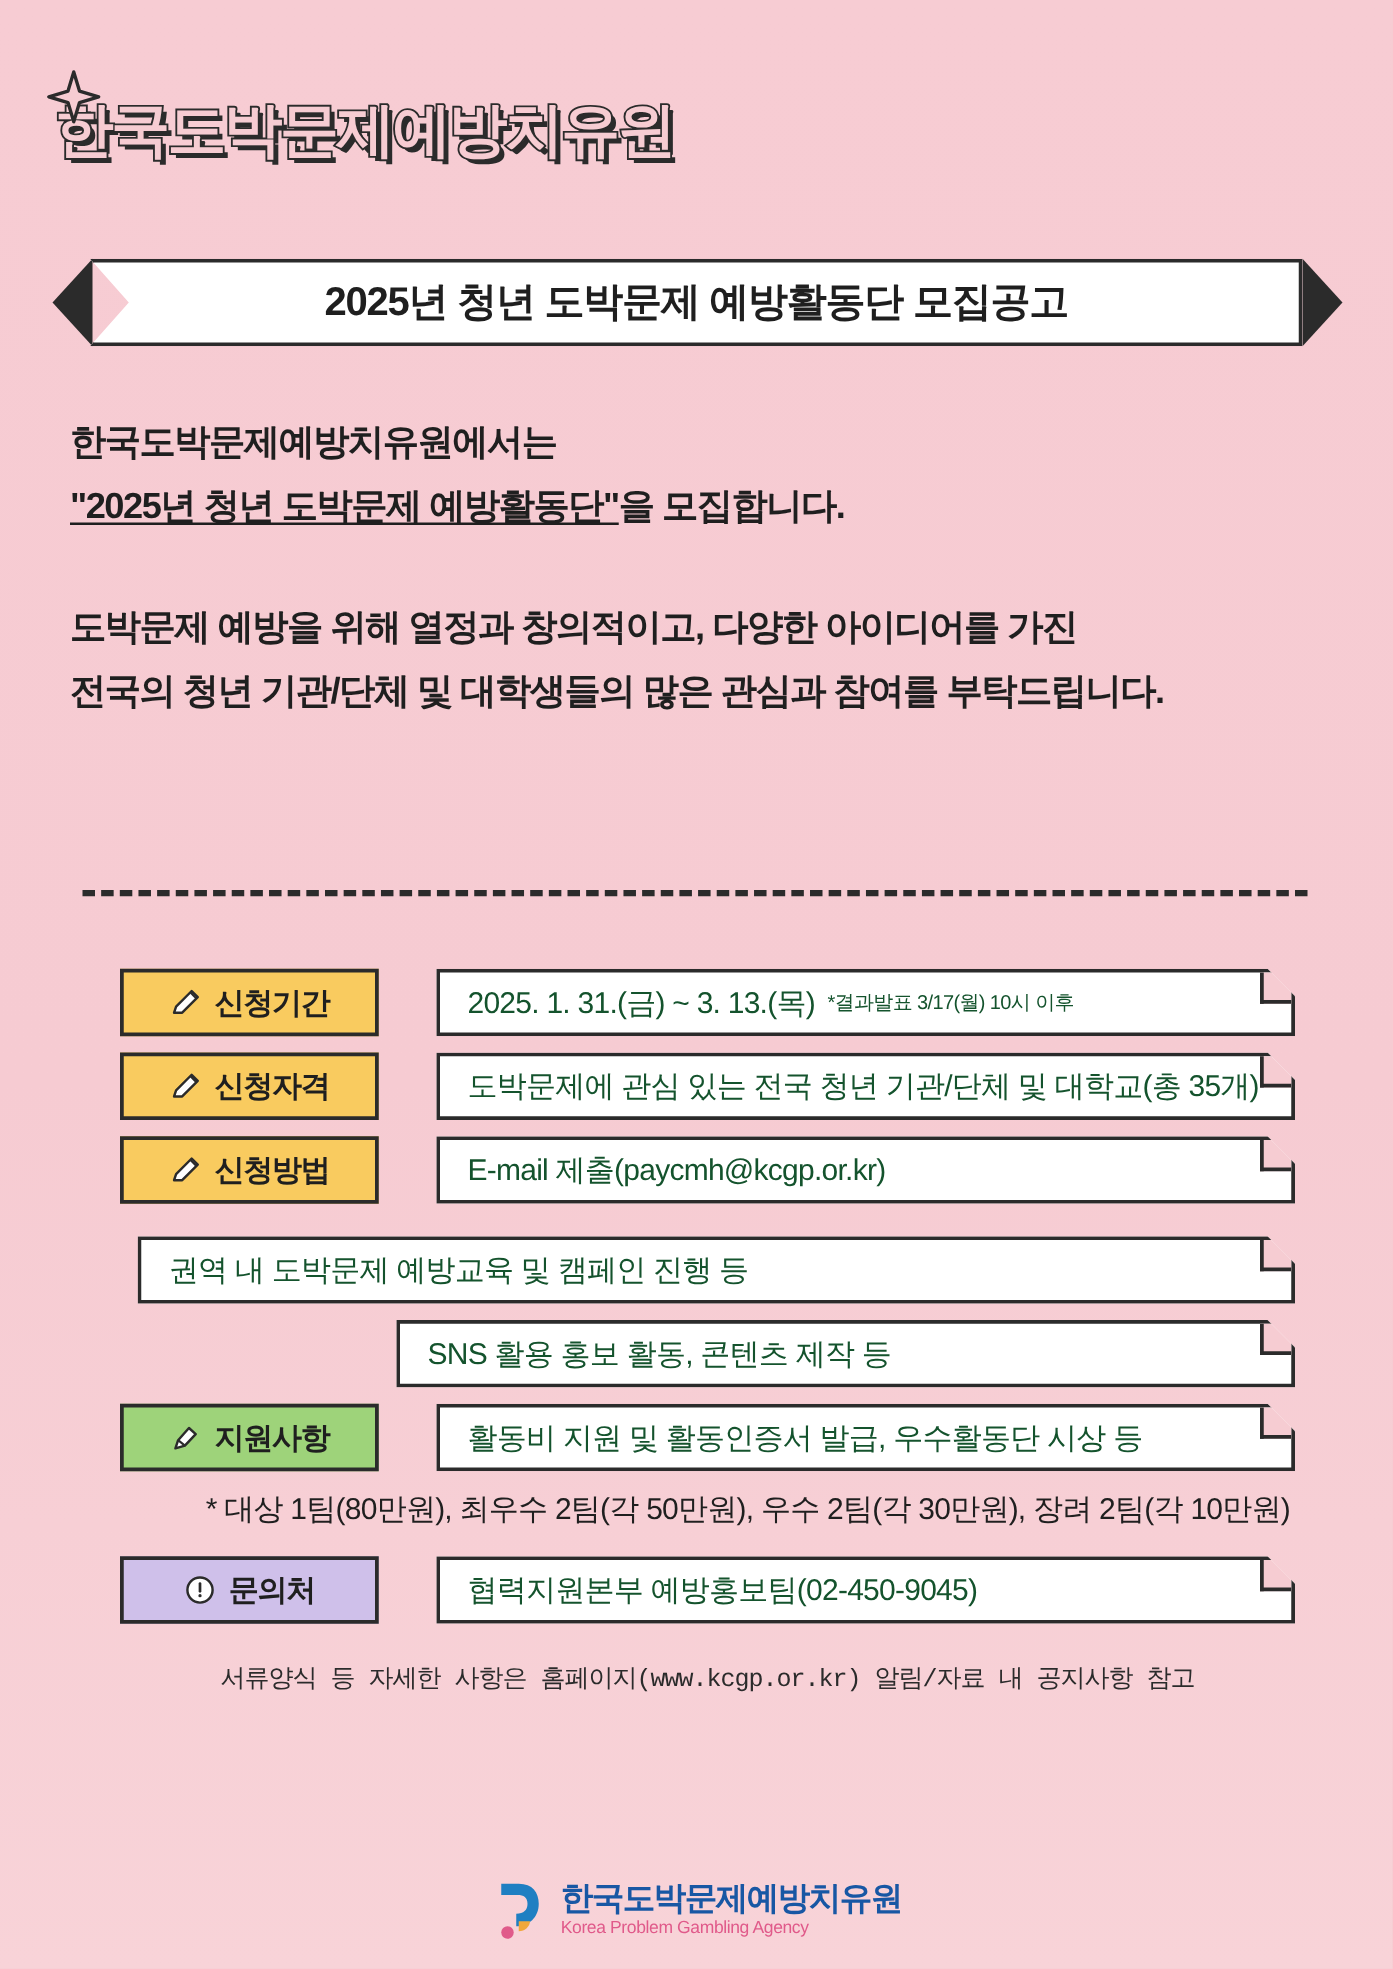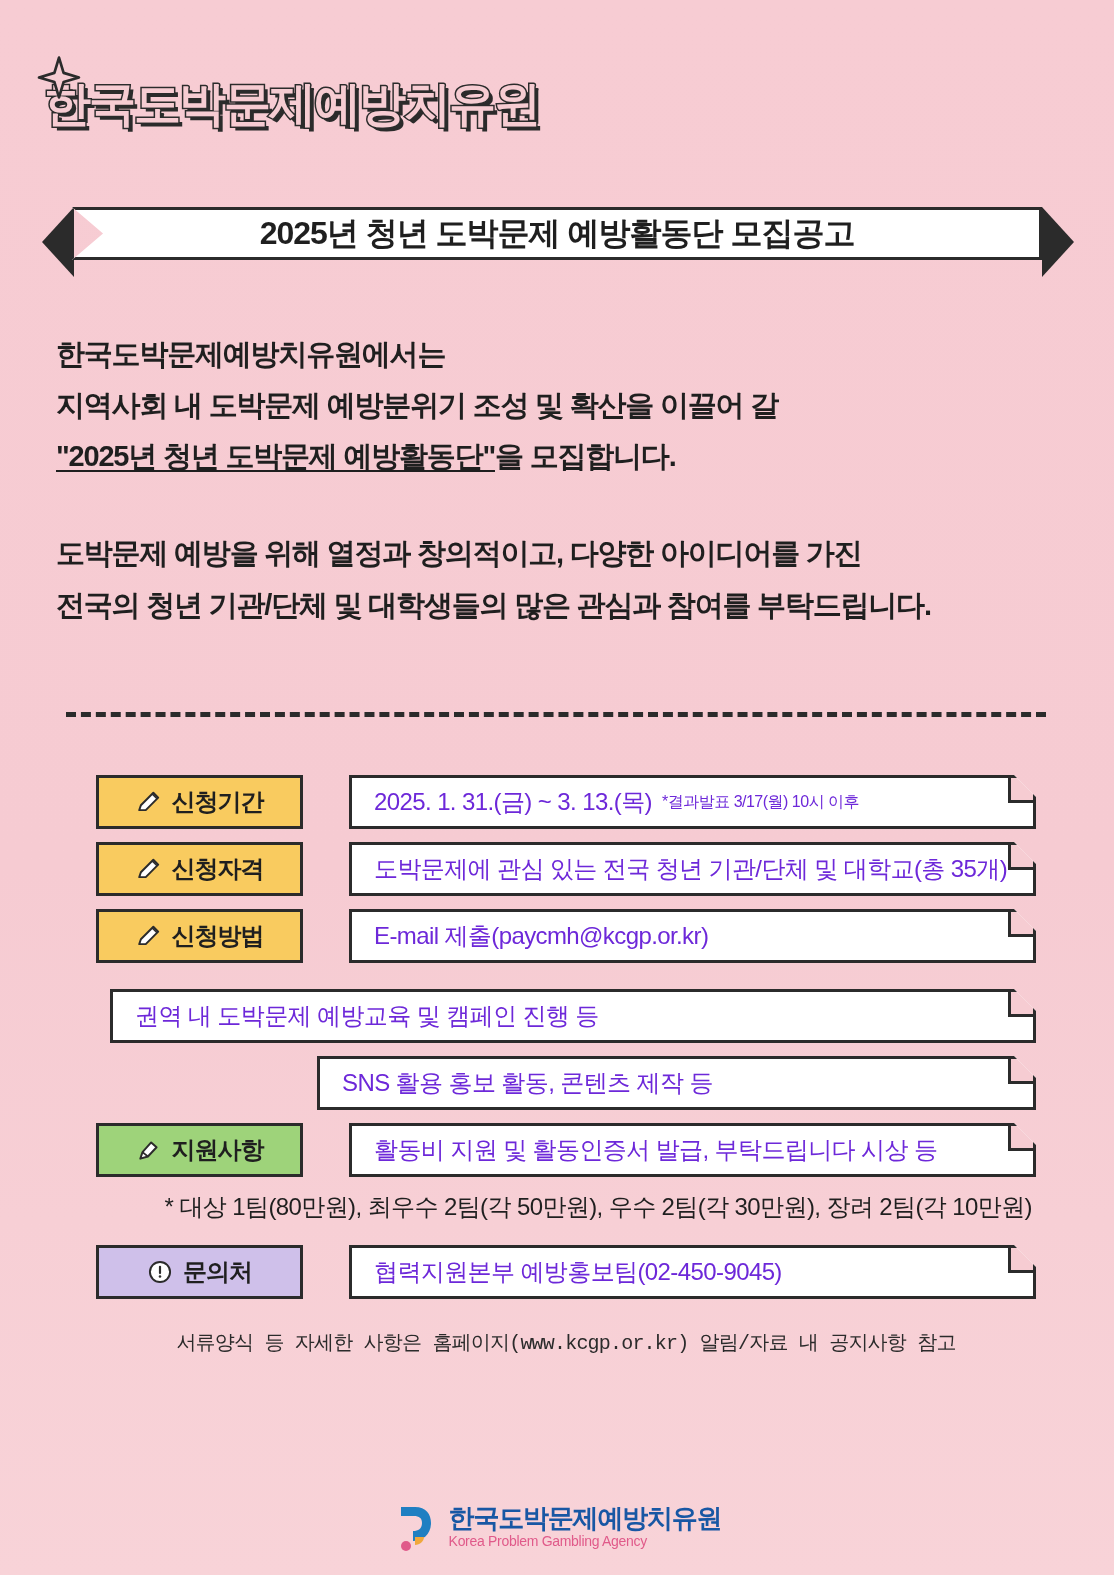--- a/index.html
+++ b/index.html
@@ -48,21 +48,21 @@
     white-space: nowrap;
     line-height: 1.1;
   }
 
   
   .ribbon {
     position: absolute;
     top: 207px;
     left: 72px;
     width: 970px;
-    height: 53px;
+    height: 70px;
     background: #ffffff;
     border: 3px solid #2b2b2b;
     box-sizing: border-box;
     display: flex;
     align-items: center;
     justify-content: center;
     clip-path: polygon(0 0, 100% 0, 100% 100%, 0 100%, 3.2% 50%);
   }
   .ribbon-inner {
     font-size: 32px;
@@ -161,21 +161,21 @@
   .value {
     margin-left: 14px;
     flex: 1;
     background: #ffffff;
     border: 3px solid #2b2b2b;
     box-sizing: border-box;
     display: flex;
     align-items: center;
     padding-left: 22px;
     font-size: 24px;
-    color: #6d28d9;
+    color: #14532d;
     letter-spacing: -0.6px;
     position: relative;
     clip-path: polygon(0 0, calc(100% - 22px) 0, 100% 22px, 100% 100%, 0 100%);
   }
   .value .fold {
     position: absolute;
     right: 0;
     top: 0;
     width: 22px;
     height: 22px;
@@ -256,21 +256,20 @@
   </div>
 
   <div class="ribbon-tail-left"></div>
   <div class="ribbon-tail-right"></div>
   <div class="ribbon">
     <div class="ribbon-inner">2025년 청년 도박문제 예방활동단 모집공고</div>
   </div>
 
   <div class="intro">
     <p>한국도박문제예방치유원에서는</p>
-    <p>지역사회 내 도박문제 예방분위기 조성 및 확산을 이끌어 갈</p>
     <p>
       <span class="u">"2025년 청년 도박문제 예방활동단"</span><span>을 모집합니다.</span>
     </p>
     <div class="gap"></div>
     <p>도박문제 예방을 위해 열정과 창의적이고, 다양한 아이디어를 가진</p>
     <p>전국의 청년 기관/단체 및 대학생들의 많은 관심과 참여를 부탁드립니다.</p>
   </div>
 
   <div class="divider"></div>
 
@@ -335,21 +334,21 @@
 
     <div class="row">
       <div class="tag green">
         <svg class="ic" viewBox="0 0 24 24">
           <path d="M4 20 L6 14 L14 5 L19 9.5 L11 18 Z" fill="#ffffff" stroke="#2b2b2b" stroke-width="1.8" stroke-linejoin="round"></path>
           <path d="M6 14 L11 18" stroke="#2b2b2b" stroke-width="1.6"></path>
         </svg>
         <span>지원사항</span>
       </div>
       <div class="value">
-        <span>활동비 지원 및 활동인증서 발급, 부탁드립니다 시상 등</span>
+        <span>활동비 지원 및 활동인증서 발급, 우수활동단 시상 등</span>
         <span class="fold"></span>
       </div>
     </div>
 
     <div class="award-note">* 대상 1팀(80만원), 최우수 2팀(각 50만원), 우수 2팀(각 30만원), 장려 2팀(각 10만원)</div>
 
     <div class="row">
       <div class="tag purple">
         <svg class="ic" viewBox="0 0 24 24">
           <circle cx="12" cy="12" r="9.3" fill="#ffffff" stroke="#2b2b2b" stroke-width="1.8"></circle>

